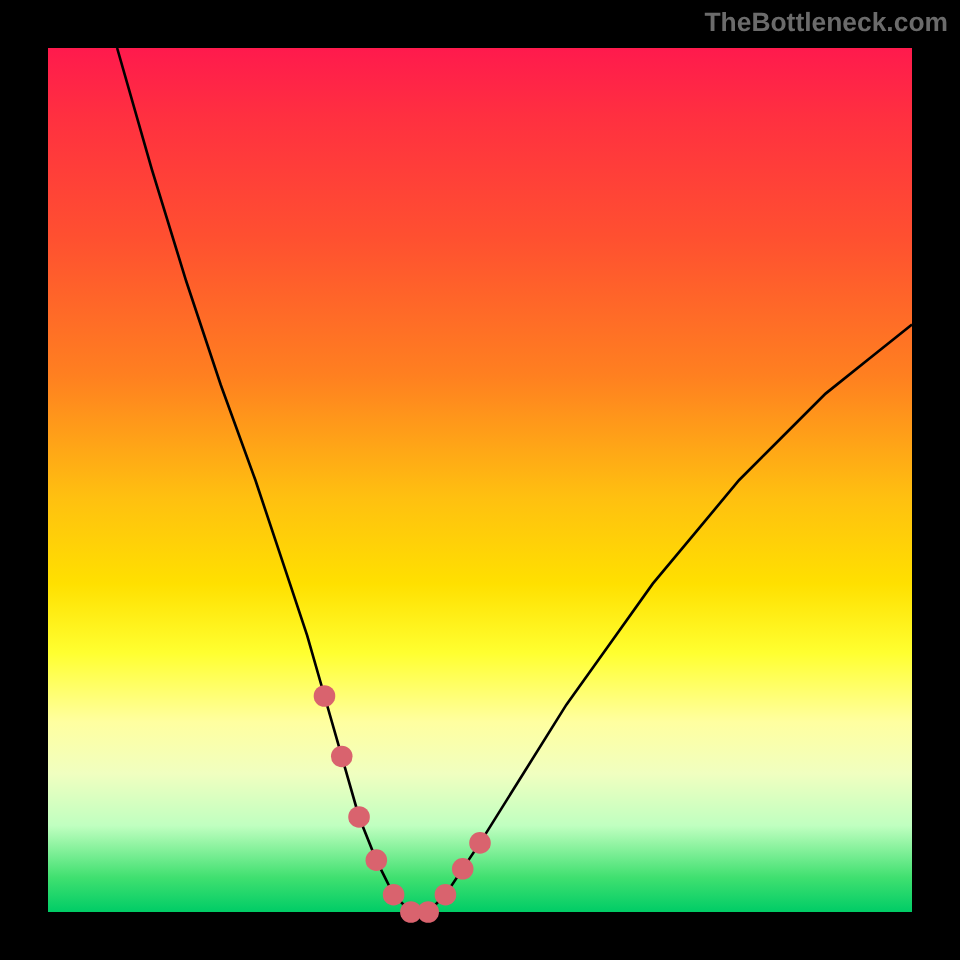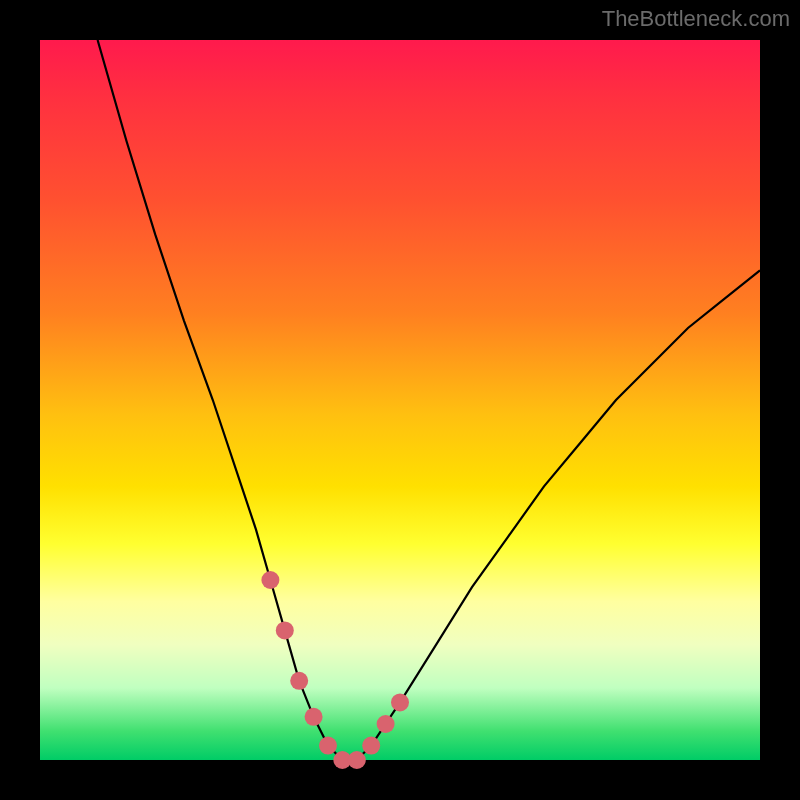--- a/index.html
+++ b/index.html
@@ -11,20 +11,21 @@
     position: relative;
     font-family: Arial, Helvetica, sans-serif;
   }
   .watermark {
     position: absolute;
     top: 6px;
     right: 10px;
     color: #6b6b6b;
     font-size: 22px;
     z-index: 10;
+    font-weight: bold;
   }
   .plot-area {
     position: absolute;
     left: 40px;
     top: 40px;
     width: 720px;
     height: 720px;
     background: linear-gradient(to bottom,
       #ff1a4d 0%,
       #ff3040 8%,

